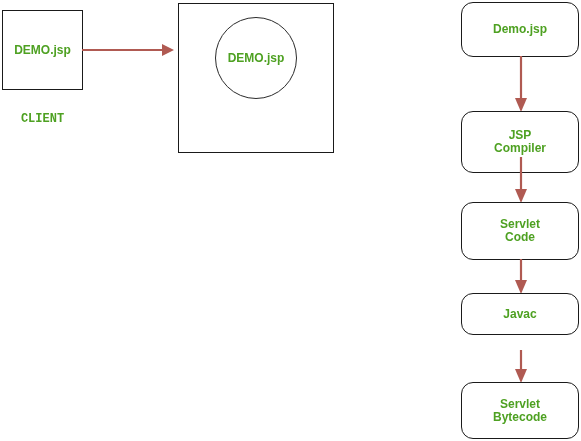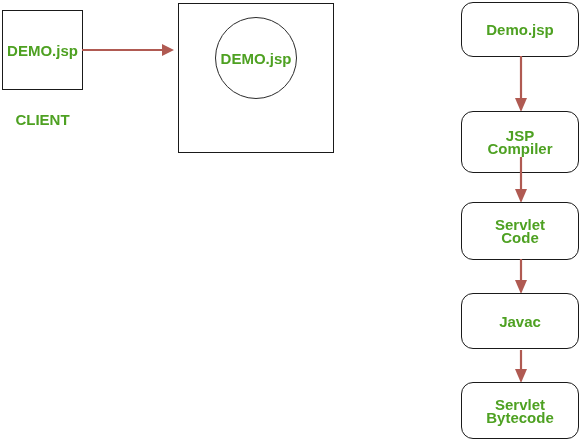--- a/index.html
+++ b/index.html
@@ -11,21 +11,21 @@
     position: relative;
     width: 581px;
     height: 441px;
     background: #ffffff;
     font-family: "Liberation Sans", sans-serif;
     overflow: hidden;
   }
   .node-label {
     color: #4ea122;
     font-weight: bold;
-    font-size: 15px;
+    font-size: 12px;
     line-height: 13px;
     text-align: center;
     white-space: pre-line;
     pointer-events: none;
   }
 
   
   .sq-box {
     position: absolute;
     box-sizing: border-box;
@@ -52,20 +52,21 @@
     align-items: center;
     justify-content: center;
   }
 
   #client-caption {
     position: absolute;
     left: 2px;
     top: 113px;
     width: 81px;
     text-align: center;
+    font-family: Liberation Mono, monospace;
   }
 
   
   #h-arrow {
     position: absolute;
     left: 82px;
     top: 40px;
     width: 92px;
     height: 20px;
   }
@@ -79,21 +80,21 @@
     border: 1px solid #1a1a1a;
     border-radius: 12px;
     background: #ffffff;
     display: flex;
     align-items: center;
     justify-content: center;
   }
   #fc-box-0 { top: 2px;   height: 55px; }
   #fc-box-1 { top: 111px; height: 62px; }
   #fc-box-2 { top: 202px; height: 58px; }
-  #fc-box-3 { top: 293px; height: 56px; }
+  #fc-box-3 { top: 293px; height: 42px; }
   #fc-box-4 { top: 382px; height: 57px; }
 
   .v-arrow {
     position: absolute;
     left: 511px;
     width: 20px;
   }
   #fc-arrow-0 { top: 56px;  height: 56px; }
   #fc-arrow-1 { top: 157px; height: 46px; }
   #fc-arrow-2 { top: 259px; height: 35px; }

